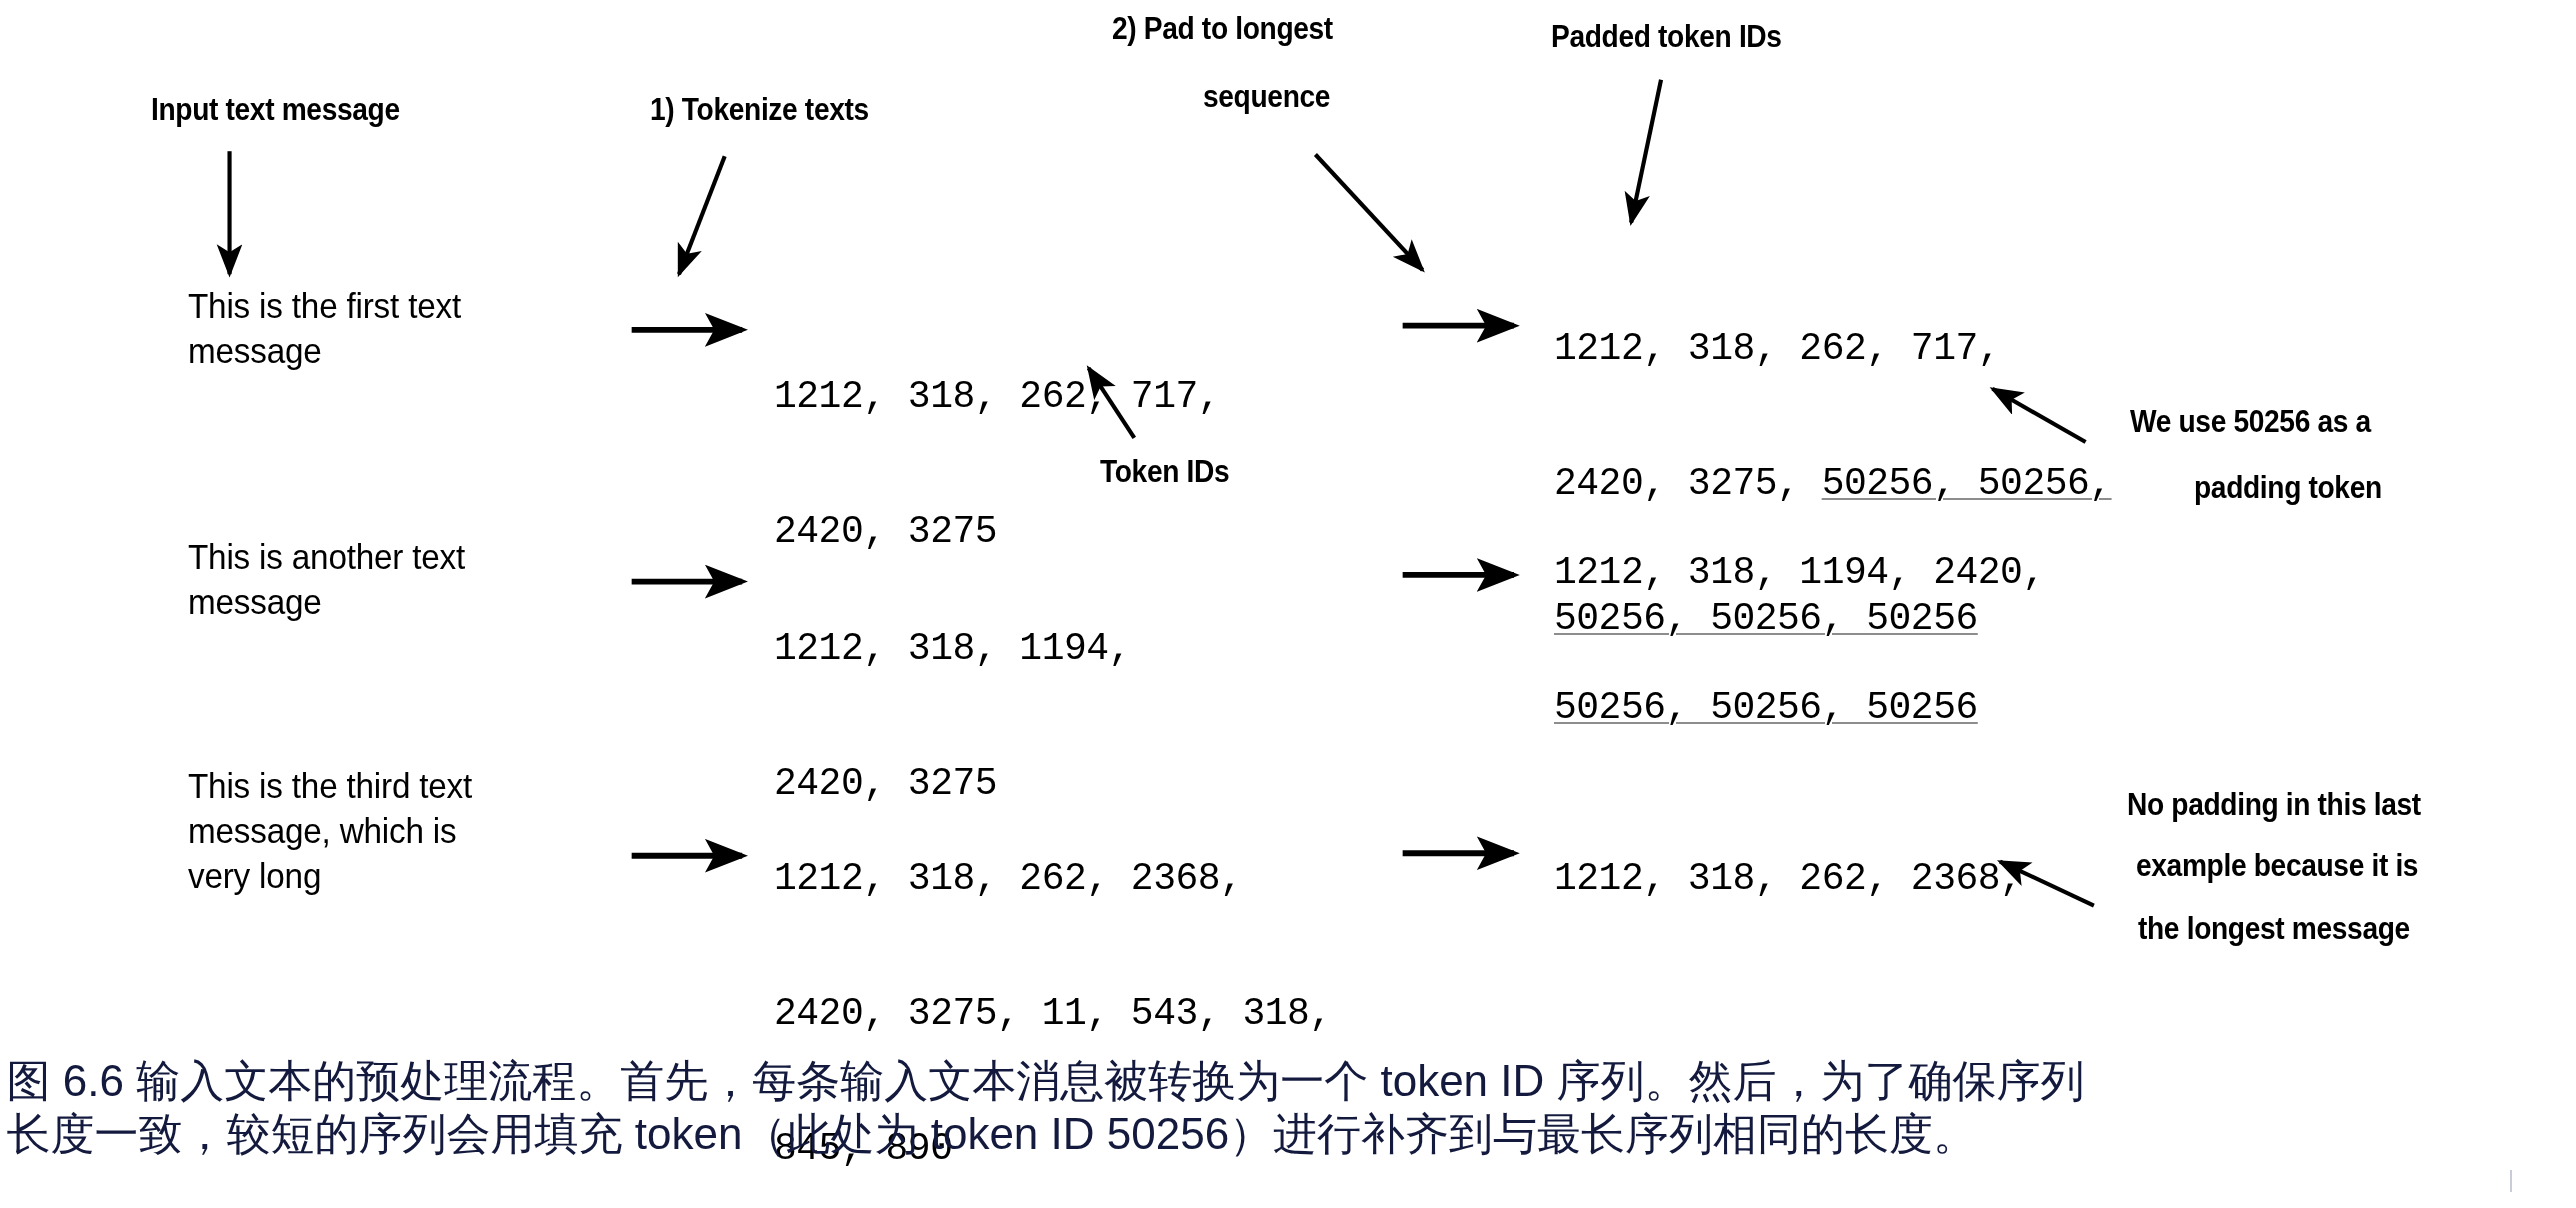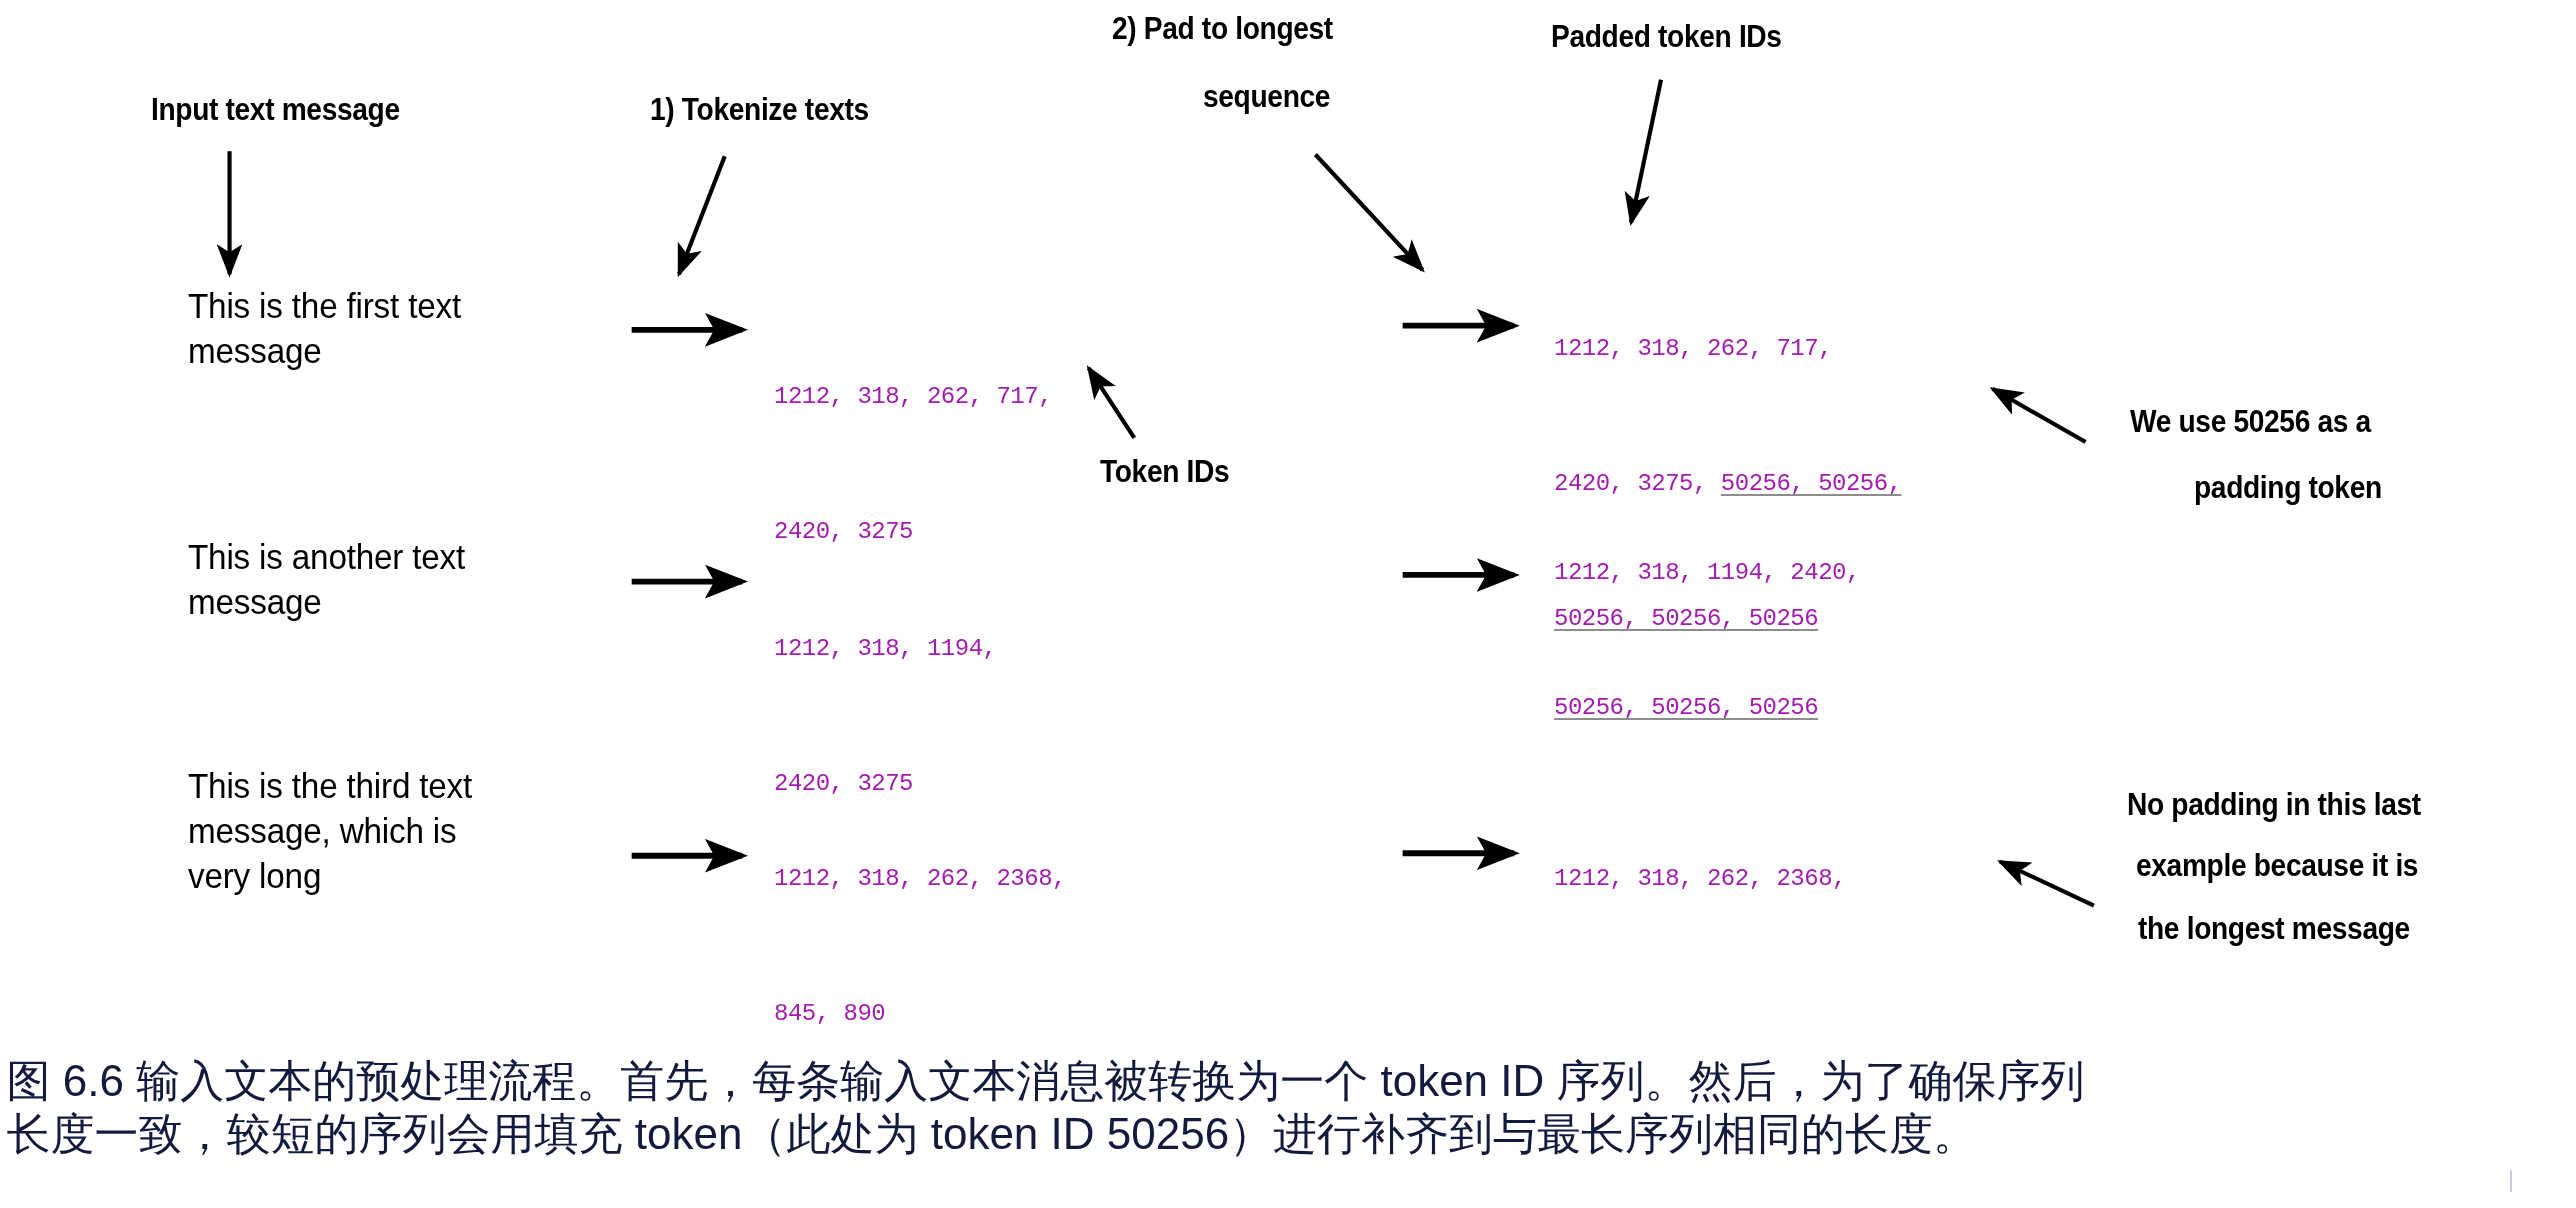--- a/index.html
+++ b/index.html
@@ -45,23 +45,23 @@
     color: #000000;
     letter-spacing: -0.2px;
     transform: scaleX(0.95);
     transform-origin: left top;
   }
 
   
   .ids {
     position: absolute;
     font-family: "Liberation Mono", "DejaVu Sans Mono", monospace;
-    font-size: 24px;
+    font-size: 38px;
     line-height: 45px;
-    color: #a21caf;
+    color: #000000;
     white-space: pre;
     letter-spacing: -0.5px;
   }
   .ids u {
     text-underline-offset: 4.2px;
     text-decoration-thickness: 1.7px;
     text-decoration-color: #8d8d8d;
   }
 
   
@@ -205,20 +205,21 @@
   </div>
 
   <div class="msg" style="left:188px; top:763px;">
     <div>This is the third text</div>
     <div>message, which is</div>
     <div>very long</div>
   </div>
 
   <div class="ids" style="left:774px; top:766px;">
     <div>1212, 318, 262, 2368,</div>
+    <div>2420, 3275, 11, 543, 318,</div>
     <div>845, 890</div>
   </div>
 
   <div class="ids" style="left:1554px; top:766px;">
     <div><span>1212, 318, 262, 2368,</span></div>
   </div>
 
   <div class="caption">
     <span class="caption-line">图 6.6 输入文本的预处理流程。首先，每条输入文本消息被转换为一个 token ID 序列。然后，为了确保序列</span>
     <span class="caption-line">长度一致，较短的序列会用填充 token（此处为 token ID 50256）进行补齐到与最长序列相同的长度。</span>

